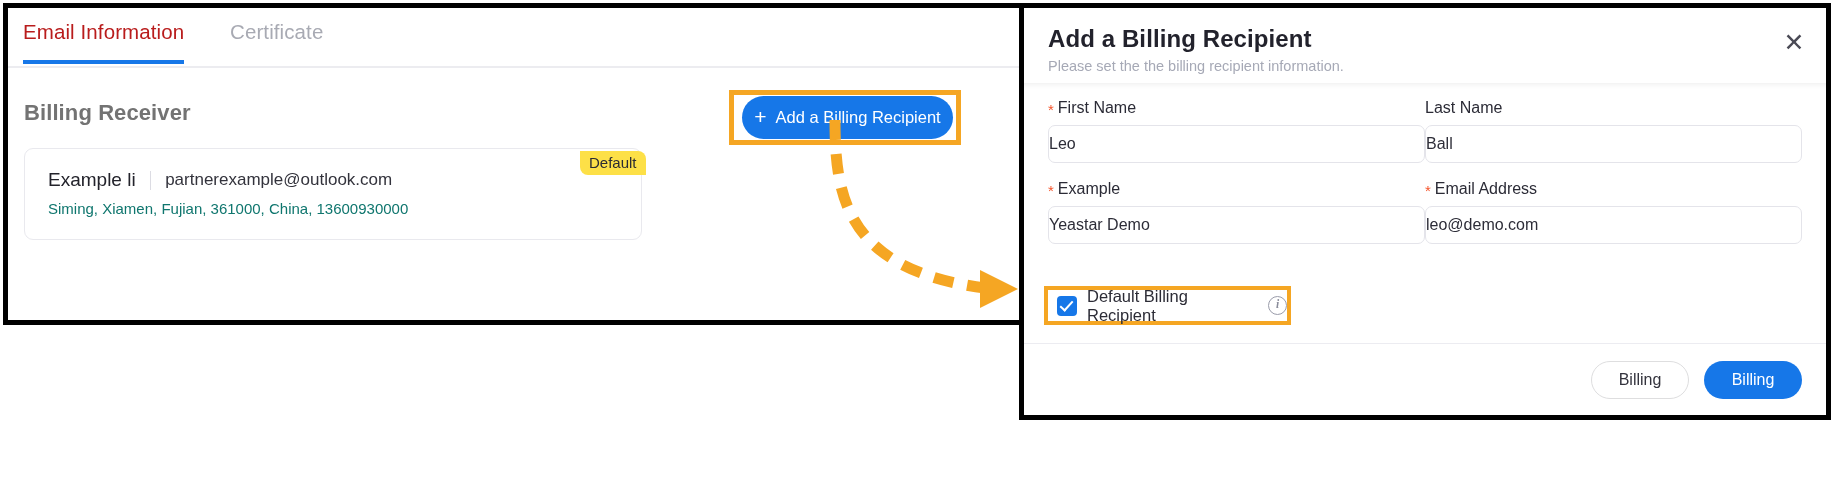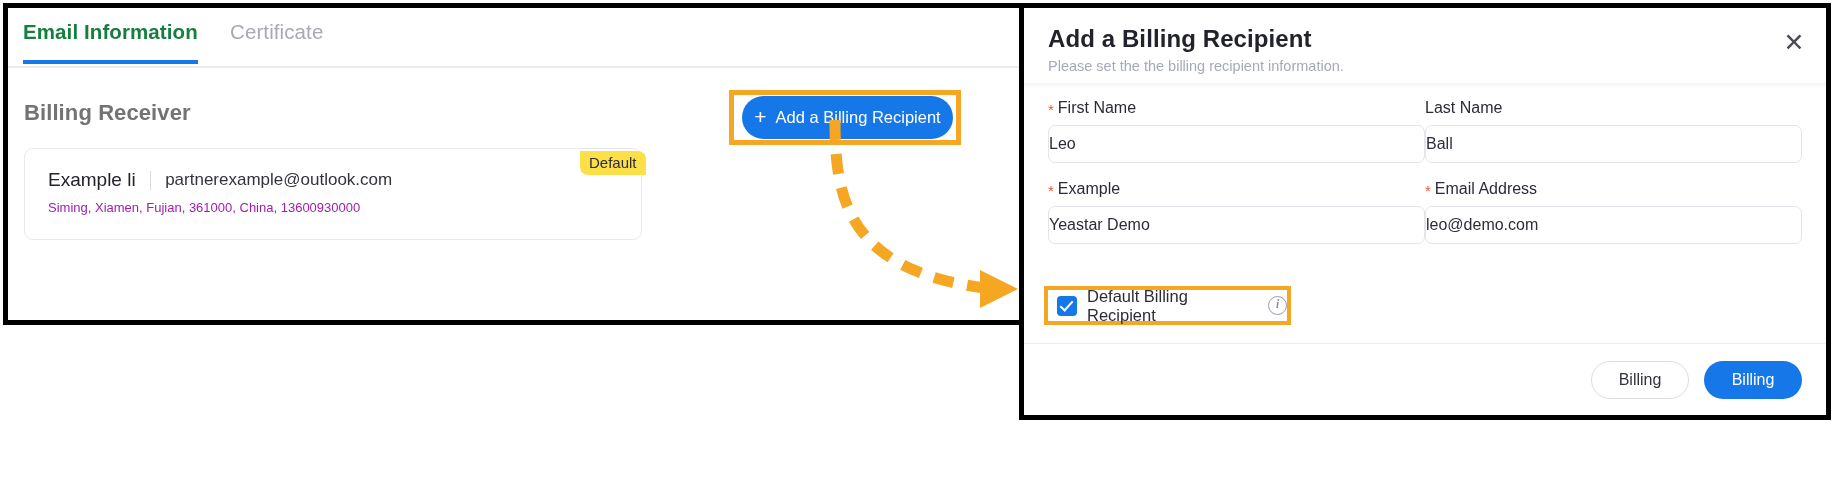--- a/index.html
+++ b/index.html
@@ -38,22 +38,22 @@
   .tab {
     position: absolute;
     top: 12px;
     font-size: 20.5px;
     letter-spacing: 0.1px;
     cursor: pointer;
     padding-bottom: 16px;
   }
   .tab.active {
     left: 15px;
-    color: #15803d;
-    font-weight: bold;
+    color: #b91c1c;
+    font-weight: normal;
     border-bottom: 4px solid #1677e8;
   }
   .tab.inactive {
     left: 222px;
     color: #a8aab3;
     font-weight: normal;
   }
 
   #billing-title {
     position: absolute;
@@ -142,22 +142,22 @@
     background: #dcdce3;
   }
   #receiver-email {
     font-size: 17px;
     color: #33333c;
   }
   #receiver-address {
     position: absolute;
     left: 40px;
     top: 192px;
-    font-size: 13px;
-    color: #a21caf;
+    font-size: 15px;
+    color: #0f766e;
   }
 
   
   #arrow-svg {
     position: absolute;
     left: 800px;
     top: 120px;
     width: 260px;
     height: 210px;
     pointer-events: none;

